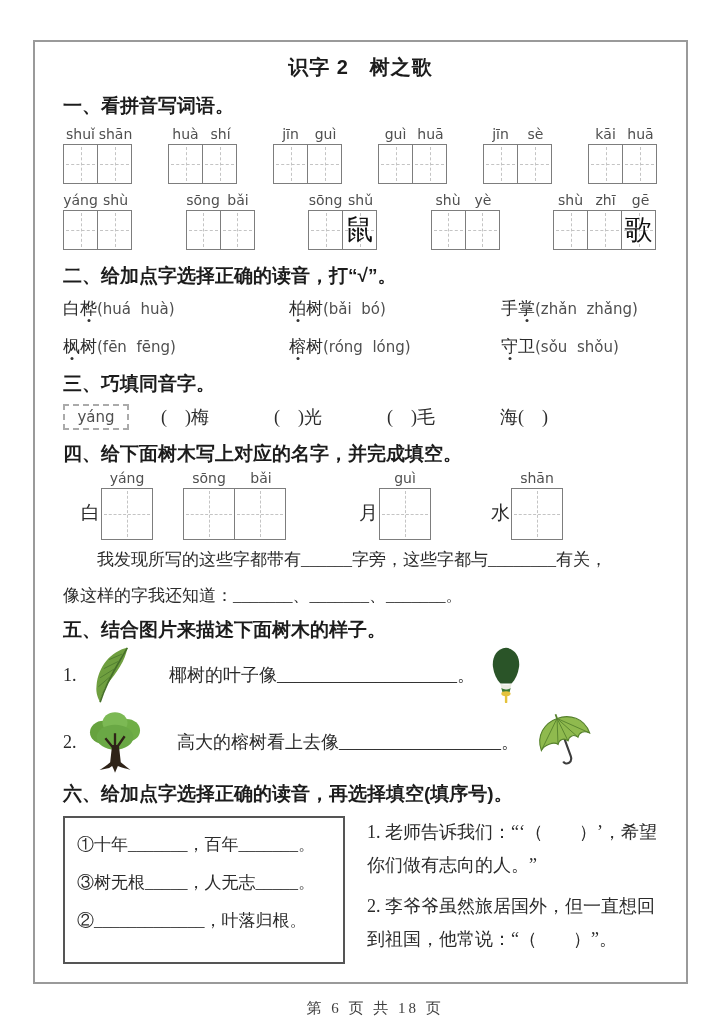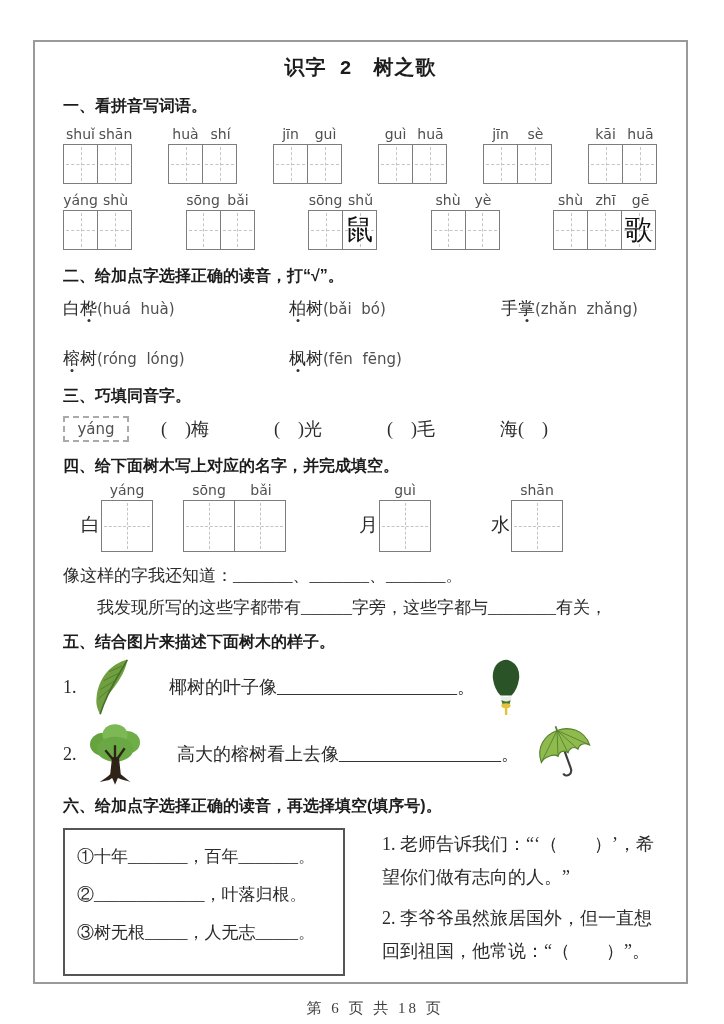--- a/index.html
+++ b/index.html
@@ -1,42 +1,42 @@
 <!DOCTYPE html>
 <html><head>
 <meta charset="utf-8">
 <style>
   html,body{margin:0;padding:0;background:#fff;}
   .canvas{position:relative;width:724px;height:1024px;background:#ffffff;overflow:hidden;
           font-family:"Liberation Serif","DejaVu Serif",serif;color:#2b2b2b;}
   .frame{position:absolute;left:33px;top:40px;width:655px;height:944px;
          border:2px solid #9a9a9a;box-sizing:border-box;padding:12px 28px 0 28px;}
-  .doc-title{text-align:center;font-family:Liberation Mono, monospace;
+  .doc-title{text-align:center;font-family:Liberation Sans, sans-serif;
              font-weight:bold;font-size:20px;color:#1c1c1c;letter-spacing:1px;margin:0;height:26px;}
   .sec-h{font-family:"Liberation Sans","DejaVu Sans",sans-serif;font-weight:bold;
-         font-size:16px;color:#1c1c1c;line-height:24px;}
+         font-size:19px;color:#1c1c1c;line-height:24px;}
   .mt14{margin-top:14px}.mt10{margin-top:10px}.mt8{margin-top:8px}
 
   
   .pgrid-row{display:flex;justify-content:space-between;margin-top:6px;}
   .pgroup{display:flex;flex-direction:column;}
   .pyline{display:flex;}
   .py{width:35px;text-align:center;font-family:"DejaVu Sans",sans-serif;
       font-size:14px;color:#4f4f4f;line-height:20px;}
   .cells{display:flex;}
   .cell{position:relative;width:35px;height:40px;border:1px solid #7d7d7d;
         box-sizing:border-box;margin-left:-1px;background:#fff;}
   .cells .cell:first-child{margin-left:0;}
   .cell::before{content:"";position:absolute;left:50%;top:2px;bottom:2px;border-left:1px dashed #c4c4c4;}
   .cell::after{content:"";position:absolute;top:50%;left:2px;right:2px;border-top:1px dashed #c4c4c4;}
   .fill{position:absolute;inset:0;display:flex;align-items:center;justify-content:center;
         font-size:28px;color:#111;z-index:1;font-family:"Liberation Serif",serif;}
 
   
-  .s2grid{display:grid;grid-template-columns:226px 212px auto;row-gap:20px;margin-top:6px;
+  .s2grid{display:grid;grid-template-columns:226px 212px auto;row-gap:8px;margin-top:6px;
           font-size:17px;line-height:30px;}
   .dotchar{position:relative;}
   .dotchar::after{content:"";position:absolute;left:50%;transform:translateX(-50%);
                   bottom:-4px;width:3px;height:3px;border-radius:50%;background:#333;}
   .py-opt{font-family:"DejaVu Sans",sans-serif;font-size:15px;color:#4f4f4f;white-space:pre;}
 
   
   .s3row{display:flex;align-items:center;height:34px;margin-top:4px;font-size:18px;}
   .pybox{width:62px;text-align:center;border:2px dashed #aaa;padding:2px 0;margin-right:32px;
          font-family:"DejaVu Sans",sans-serif;font-size:15px;color:#4f4f4f;}
@@ -60,21 +60,21 @@
 
   
   .s5item{display:flex;align-items:center;font-size:18px;}
   .s5item .num{width:24px;}
   .s5txt{white-space:nowrap;margin-left:28px;}
   .icon{display:inline-flex;align-items:center;justify-content:center;}
   .icon.left{margin:0 8px 0 2px;}
   .icon.right{margin-left:14px;}
 
   
-  .s6cols{display:flex;margin-top:10px;gap:15px;}
+  .s6cols{display:flex;margin-top:10px;}
   .s6box{width:282px;border:2px solid #555;box-sizing:border-box;padding:8px 12px;font-size:17px;}
   .s6box p{margin:0;line-height:38px;white-space:nowrap;}
   .s6right{flex:1;margin-left:22px;font-size:18px;}
   .s6right p{margin:0 0 8px 0;line-height:33px;}
 
   .footer{position:absolute;left:13px;bottom:6px;width:100%;text-align:center;
           font-size:15px;color:#3f3f3f;letter-spacing:3px;}
 </style>
 </head>
 <body>
@@ -248,22 +248,23 @@
             </span>
           </div>
       </div>
     </div>
 
     <div class="sec-h mt14">二、给加点字选择正确的读音，打“√”。</div>
     <div class="s2grid">
       <div><span>白</span><span class="dotchar">桦</span><span></span><span class="py-opt">(huá  huà)</span></div>
       <div><span></span><span class="dotchar">柏</span><span>树</span><span class="py-opt">(bǎi  bó)</span></div>
       <div><span>手</span><span class="dotchar">掌</span><span></span><span class="py-opt">(zhǎn  zhǎng)</span></div>
+      <div><span></span><span class="dotchar">枫</span><span>树</span><span class="py-opt">(fēn  fēng)</span></div>
       <div><span></span><span class="dotchar">榕</span><span>树</span><span class="py-opt">(róng  lóng)</span></div>
-      <div><span></span><span class="dotchar">枫</span><span>树</span><span class="py-opt">(fēn  fēng)</span></div>
+      <div><span></span><span class="dotchar">守</span><span>卫</span><span class="py-opt">(sǒu  shǒu)</span></div>
     </div>
 
     <div class="sec-h mt10">三、巧填同音字。</div>
     <div class="s3row">
       <span class="pybox">yáng</span>
       <span class="s3item">(    )梅</span>
       <span class="s3item">(    )光</span>
       <span class="s3item">(    )毛</span>
       <span class="s3item">海(    )</span>
     </div>
@@ -309,22 +310,22 @@
         <div class="gcol">
           <div class="pyline">
               <span class="py4">shān</span>
             </div>
           <div class="cells">
               <span class="cell4"></span>
             </div>
         </div>
       </div>
     </div>
+    <p class="fill-line indent mt8" style="margin:8px 0 0 0;">我发现所写的这些字都带有______字旁，这些字都与________有关，</p>
     <p class="fill-line" style="margin:12px 0 0 0;">像这样的字我还知道：_______、_______、_______。</p>
-    <p class="fill-line indent mt8" style="margin:8px 0 0 0;">我发现所写的这些字都带有______字旁，这些字都与________有关，</p>
 
     <div class="sec-h mt10">五、结合图片来描述下面树木的样子。</div>
 
     <div class="s5item" style="margin-top:4px;">
       <span class="num">1.</span>
       <span class="icon left">
         <svg width="44" height="58" viewBox="0 0 46 64">
           <path d="M41,2 C23,6 9,22 7,44 C6,52 9,58 11,62 C13,54 15,48 19,42 C29,30 39,16 41,2 Z" fill="#6f9f3f"></path>
           <path d="M41,2 C31,20 19,36 11,62" stroke="#46702a" stroke-width="1.8" fill="none"></path>
           <path d="M35,9 L21,15 M31,17 L15,25 M27,25 L11,35 M23,33 L9,45" stroke="#517f30" stroke-width="1.1"></path>
@@ -364,22 +365,22 @@
             <path d="M35,7 L35,2" stroke="#55802c" stroke-width="2"></path>
           </g>
         </svg>
       </span>
     </div>
 
     <div class="sec-h mt8">六、给加点字选择正确的读音，再选择填空(填序号)。</div>
     <div class="s6cols">
       <div class="s6box">
         <p>①十年_______，百年_______。</p>
+        <p>③树无根_____，人无志_____。</p>
         <p>②_____________，叶落归根。</p>
-        <p>③树无根_____，人无志_____。</p>
       </div>
       <div class="s6right">
         <p>1. 老师告诉我们：“‘（　　）’，希望你们做有志向的人。”</p>
         <p>2. 李爷爷虽然旅居国外，但一直想回到祖国，他常说：“（　　）”。</p>
       </div>
     </div>
 
   </div>
 
   <div class="footer">第 6 页 共 18 页</div>

